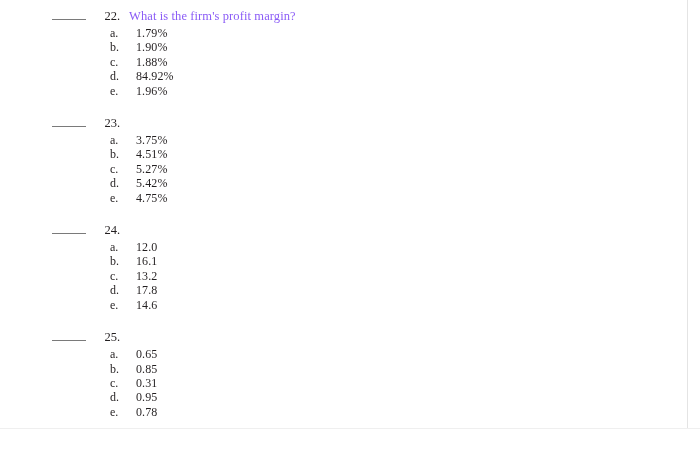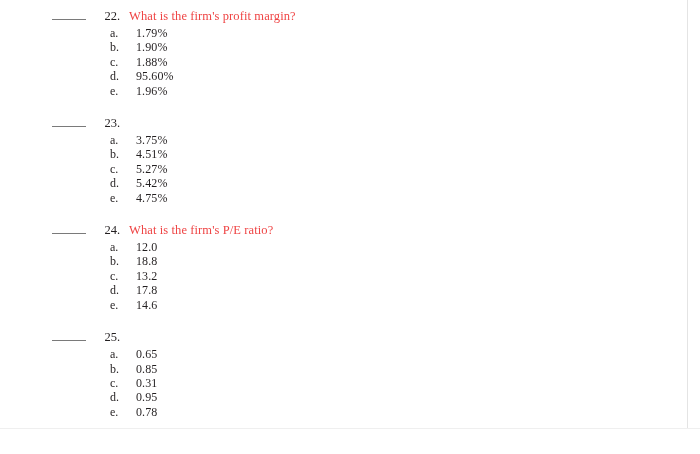--- a/index.html
+++ b/index.html
@@ -65,21 +65,21 @@
     width: 28px;
     margin-left: 6px;
     text-align: right;
     font-size: 12.5px;
     color: #231f20;
     flex: none;
   }
   .qtext {
     margin-left: 9px;
     font-size: 12.5px;
-    color: #ef4444;
+    color: #8b5cf6;
     letter-spacing: 0.1px;
   }
   .choices {
     margin-top: 2px;
     list-style: none;
     padding: 0;
   }
   .choice {
     display: flex;
     align-items: baseline;
@@ -125,21 +125,21 @@
         <div class="choice">
           <span class="clabel">b.</span>
           <span class="cval num">1.90%</span>
         </div>
         <div class="choice">
           <span class="clabel">c.</span>
           <span class="cval num">1.88%</span>
         </div>
         <div class="choice">
           <span class="clabel">d.</span>
-          <span class="cval num">95.60%</span>
+          <span class="cval num">84.92%</span>
         </div>
         <div class="choice">
           <span class="clabel">e.</span>
           <span class="cval num">1.96%</span>
         </div>
       </div>
     </div>
 
     <div class="question">
       <div class="qhead">
@@ -167,30 +167,29 @@
           <span class="clabel">e.</span>
           <span class="cval num">4.75%</span>
         </div>
       </div>
     </div>
 
     <div class="question">
       <div class="qhead">
         <span class="blank"></span>
         <span class="qnum">24.</span>
-        <span class="qtext">What is the firm's P/E ratio?</span>
       </div>
       <div class="choices">
         <div class="choice">
           <span class="clabel">a.</span>
           <span class="cval num">12.0</span>
         </div>
         <div class="choice">
           <span class="clabel">b.</span>
-          <span class="cval num">18.8</span>
+          <span class="cval num">16.1</span>
         </div>
         <div class="choice">
           <span class="clabel">c.</span>
           <span class="cval num">13.2</span>
         </div>
         <div class="choice">
           <span class="clabel">d.</span>
           <span class="cval num">17.8</span>
         </div>
         <div class="choice">

